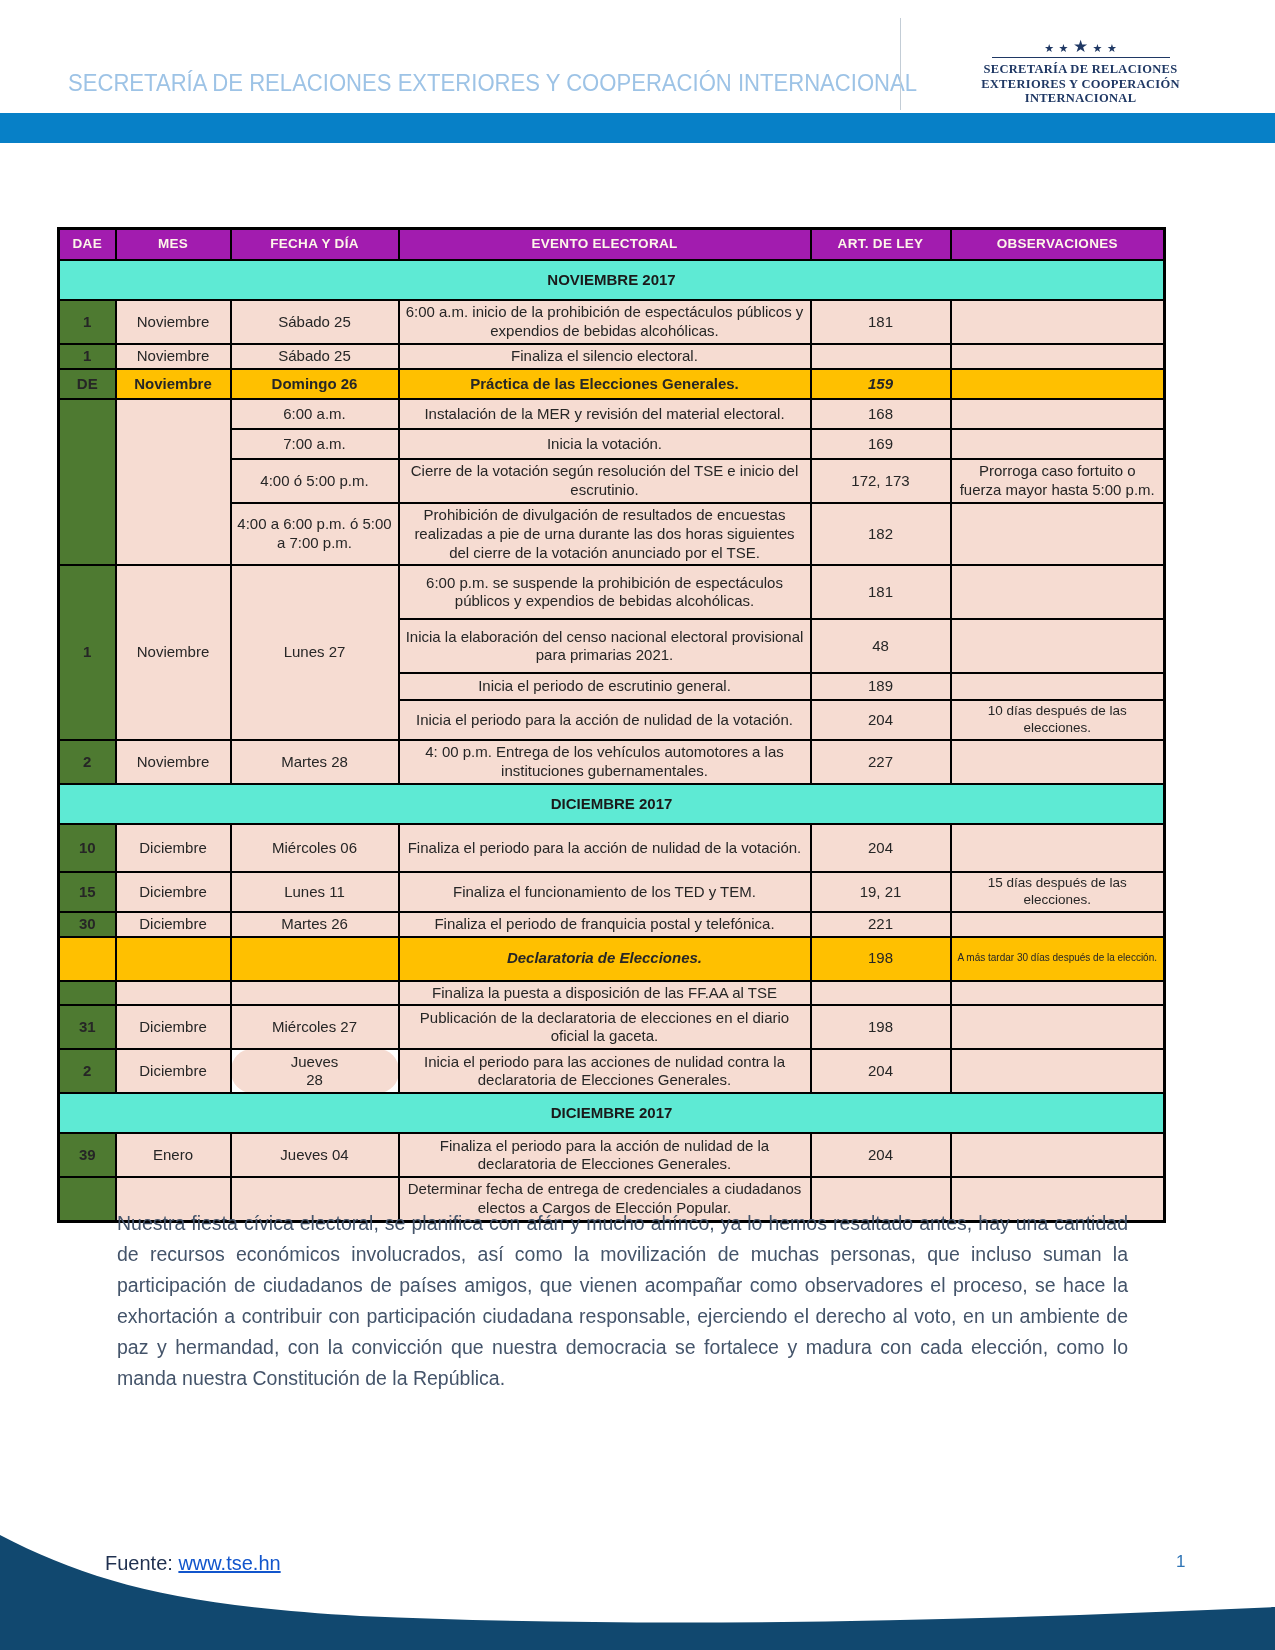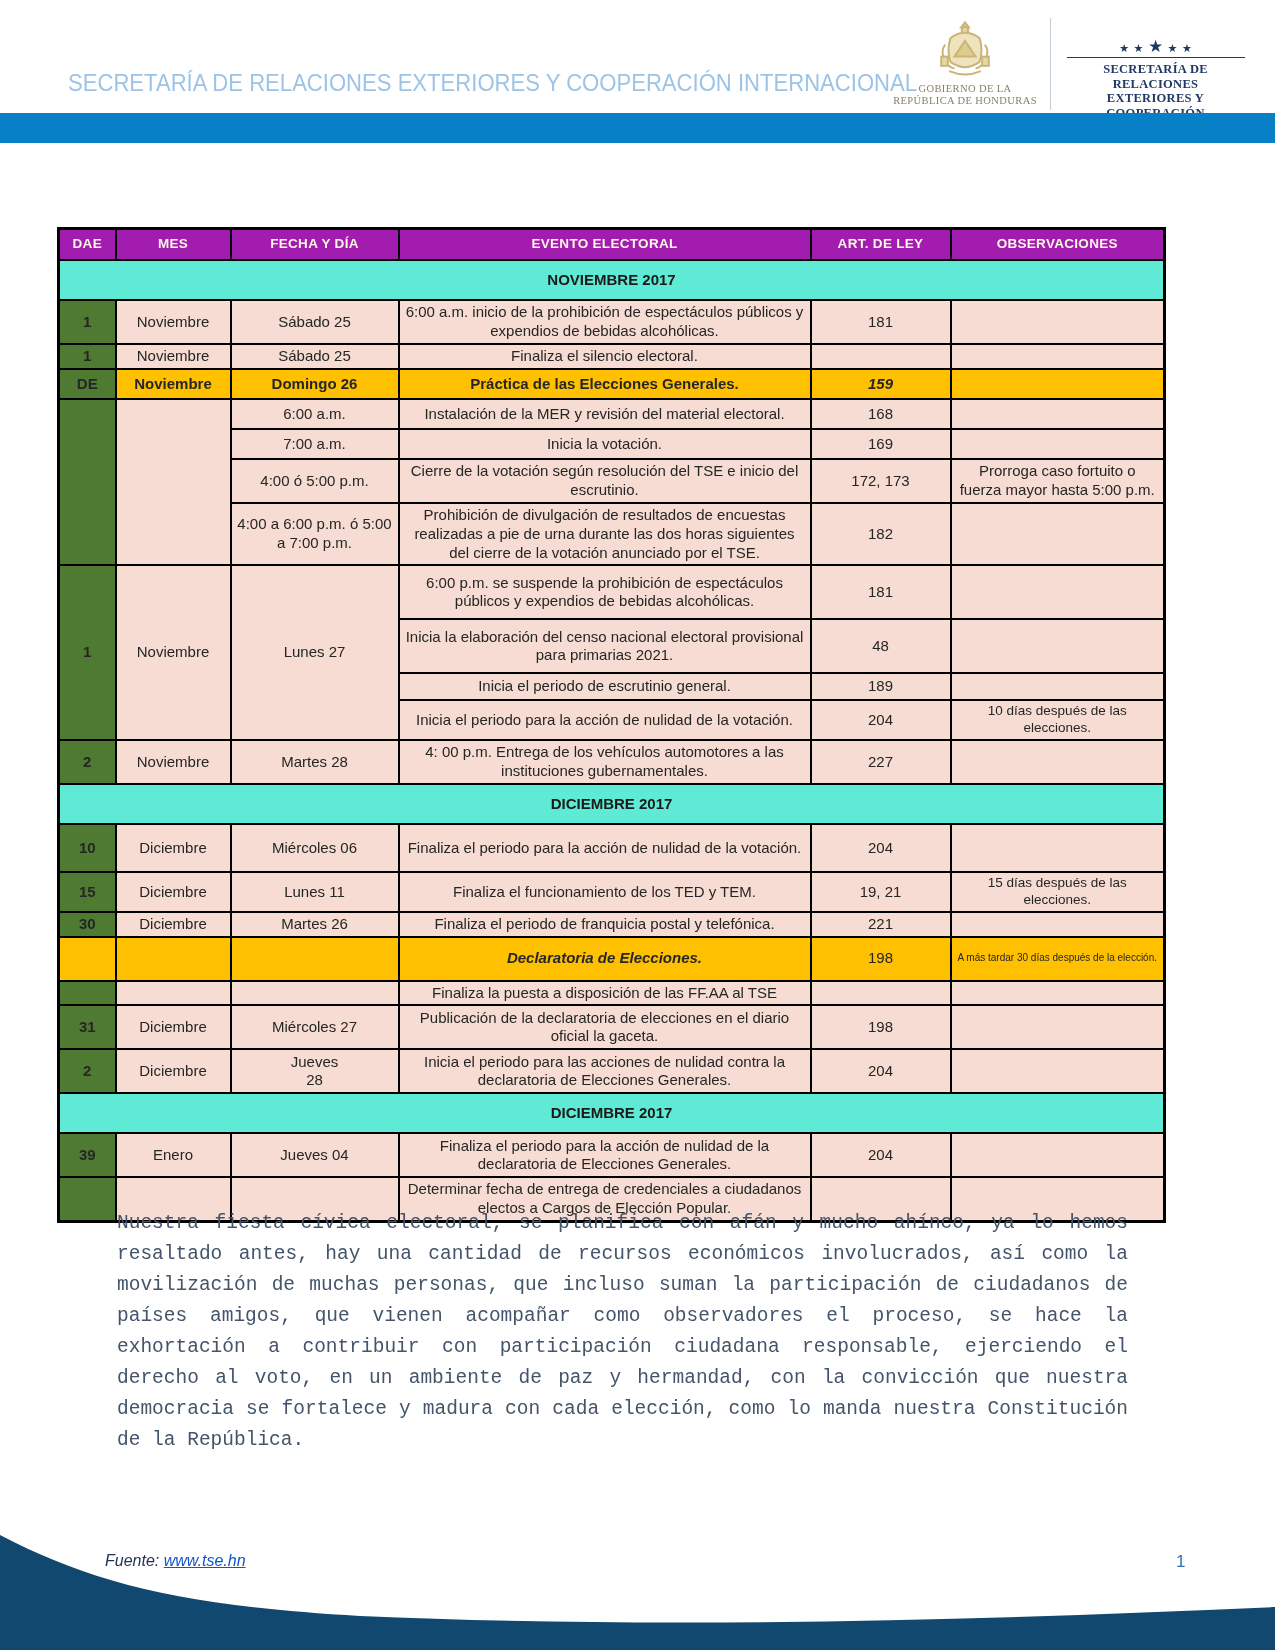--- a/index.html
+++ b/index.html
@@ -29,59 +29,40 @@
   table.cal th,table.cal td{border:2px solid #000;padding:2px 5px;text-align:center;
             vertical-align:middle;font-size:15px;color:#262626;line-height:1.25;transform-origin:center;}
   table.cal th{background:#a21caf;color:#fdf6e9;font-size:13.5px;font-weight:bold;height:25px;
                letter-spacing:.3px;}
   td.dae{background:#4e7a31;color:#ffffff;font-size:13px;font-weight:bold;}
   td.pink{background:#f6dcd2;}
   tr.section td{background:#5eead4;font-weight:bold;font-size:15px;color:#1a1a1a;height:34px;}
   td.gold{background:#ffc000;}
   .b{font-weight:bold;} .i{} .bi{font-weight:bold;font-style:italic;}
   td.vtop{vertical-align:top;padding-top:18px;}
-  td.pre{white-space:pre-line;}
+  td.pre{white-space:pre-line;border-radius:21px;}
 
   
   .body-par{position:absolute;left:117px;top:1208px;width:1011px;text-align:justify;
-            color:#44546a;font-size:19.5px;line-height:31px;font-family:Liberation Mono, monospace;}
-
-  
-  .source-line{position:absolute;left:105px;top:1552px;font-size:16px;color:#1f3050;font-style:italic;}
+            color:#44546a;font-size:19.5px;line-height:31px;}
+
+  
+  .source-line{position:absolute;left:105px;top:1552px;font-size:20px;color:#1f3050;}
   .source-line a{color:#1155cc;text-decoration:underline;}
   .page-num{position:absolute;left:1176px;top:1552px;font-size:17px;color:#2e74b5;}
   .wave{position:absolute;left:0;bottom:0;width:1275px;height:130px;display:block;}
 </style>
 </head>
 <body>
 
 <div class="page">
 
   <div class="doc-title">SECRETARÍA DE RELACIONES EXTERIORES Y COOPERACIÓN INTERNACIONAL</div>
 
   <div class="logo-block">
-    <div class="coat">
-      <svg width="66" height="64" viewBox="0 0 100 96">
-        <g fill="none" stroke="#c8b577" stroke-width="3">
-          <path d="M50 6 L56 14 L44 14 Z" fill="#dcCB8e"></path>
-          <circle cx="50" cy="18" r="5" fill="#e6d7a5"></circle>
-          <path d="M28 30 q22 -16 44 0 q6 18 0 36 q-22 16 -44 0 q-6 -18 0 -36" fill="#efe3bd"></path>
-          <path d="M50 34 L66 58 L34 58 Z" fill="#ddcb90"></path>
-          <path d="M20 40 q-8 10 0 26 q6 8 14 10" stroke="#c8b577" fill="none"></path>
-          <path d="M80 40 q8 10 0 26 q-6 8 -14 10" stroke="#c8b577" fill="none"></path>
-          <rect x="14" y="58" width="10" height="14" fill="#e6d7a5"></rect>
-          <rect x="76" y="58" width="10" height="14" fill="#e6d7a5"></rect>
-          <path d="M26 80 q24 10 48 0" stroke="#c8b577" fill="none"></path>
-        </g>
-      </svg>
-      <div class="gov-text">
-        <div>GOBIERNO DE LA</div>
-        <div>REPÚBLICA DE HONDURAS</div>
-      </div>
-    </div>
     <div class="logo-divider"></div>
     <div class="ministry">
       <div class="stars"><span class="s">★</span> <span class="s">★</span> <span class="big">★</span> <span class="s">★</span> <span class="s">★</span></div>
       <div class="star-rule"></div>
       <div class="ministry-name">
         <div>SECRETARÍA DE RELACIONES</div>
         <div>EXTERIORES Y COOPERACIÓN</div>
         <div>INTERNACIONAL</div>
       </div>
     </div>

